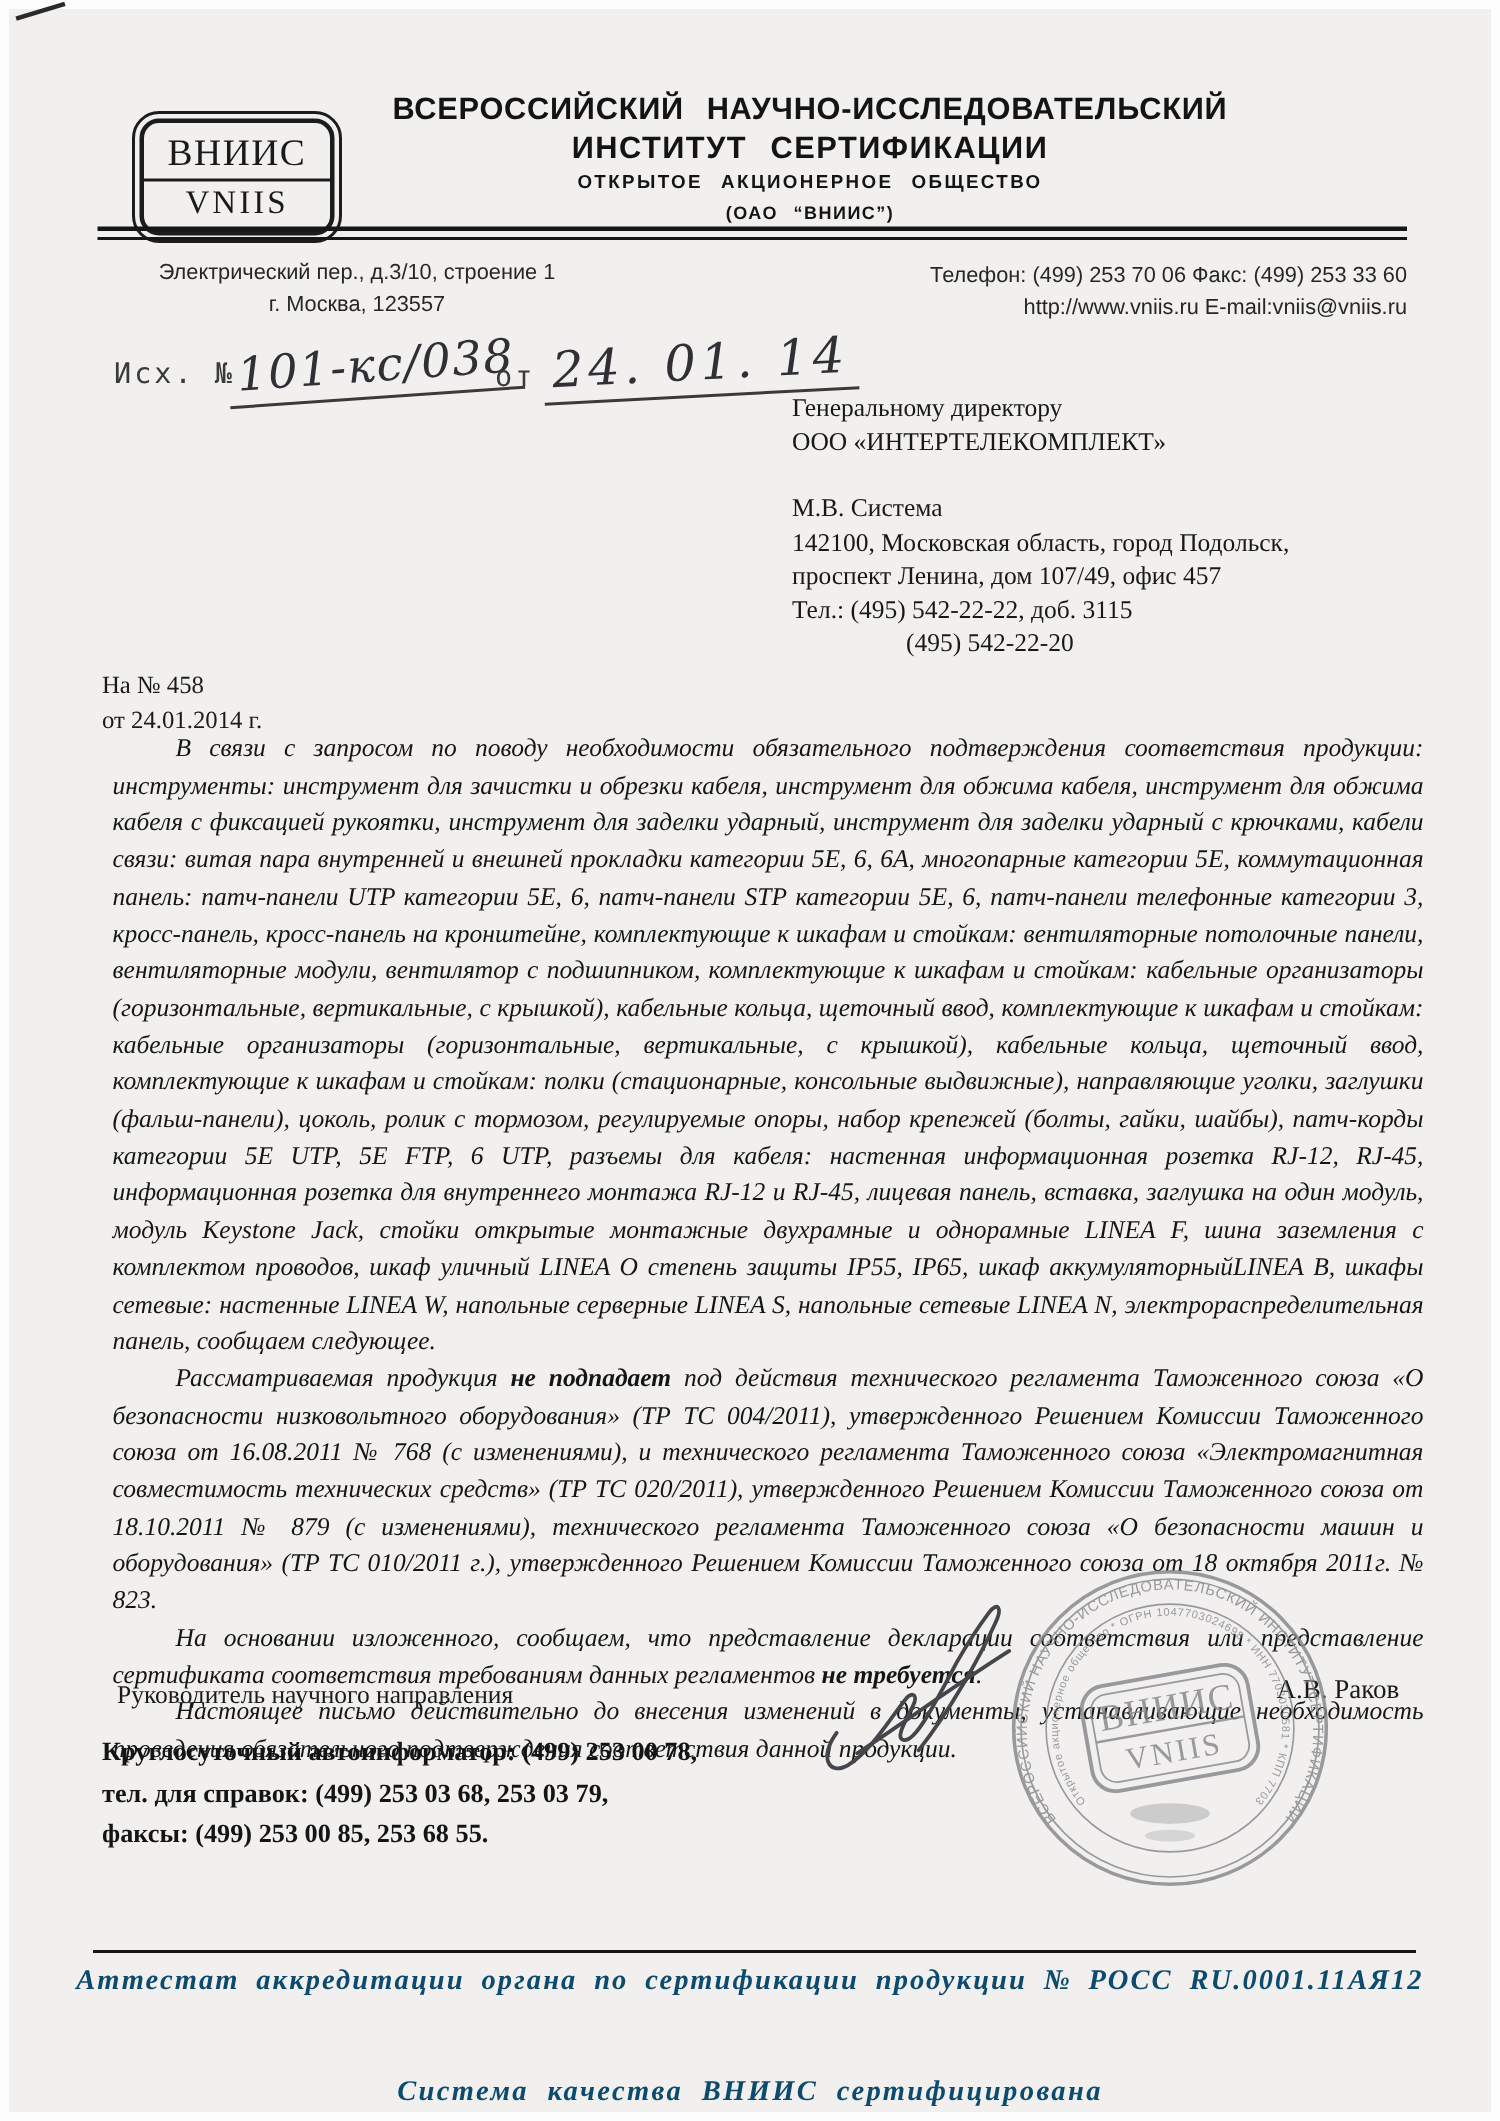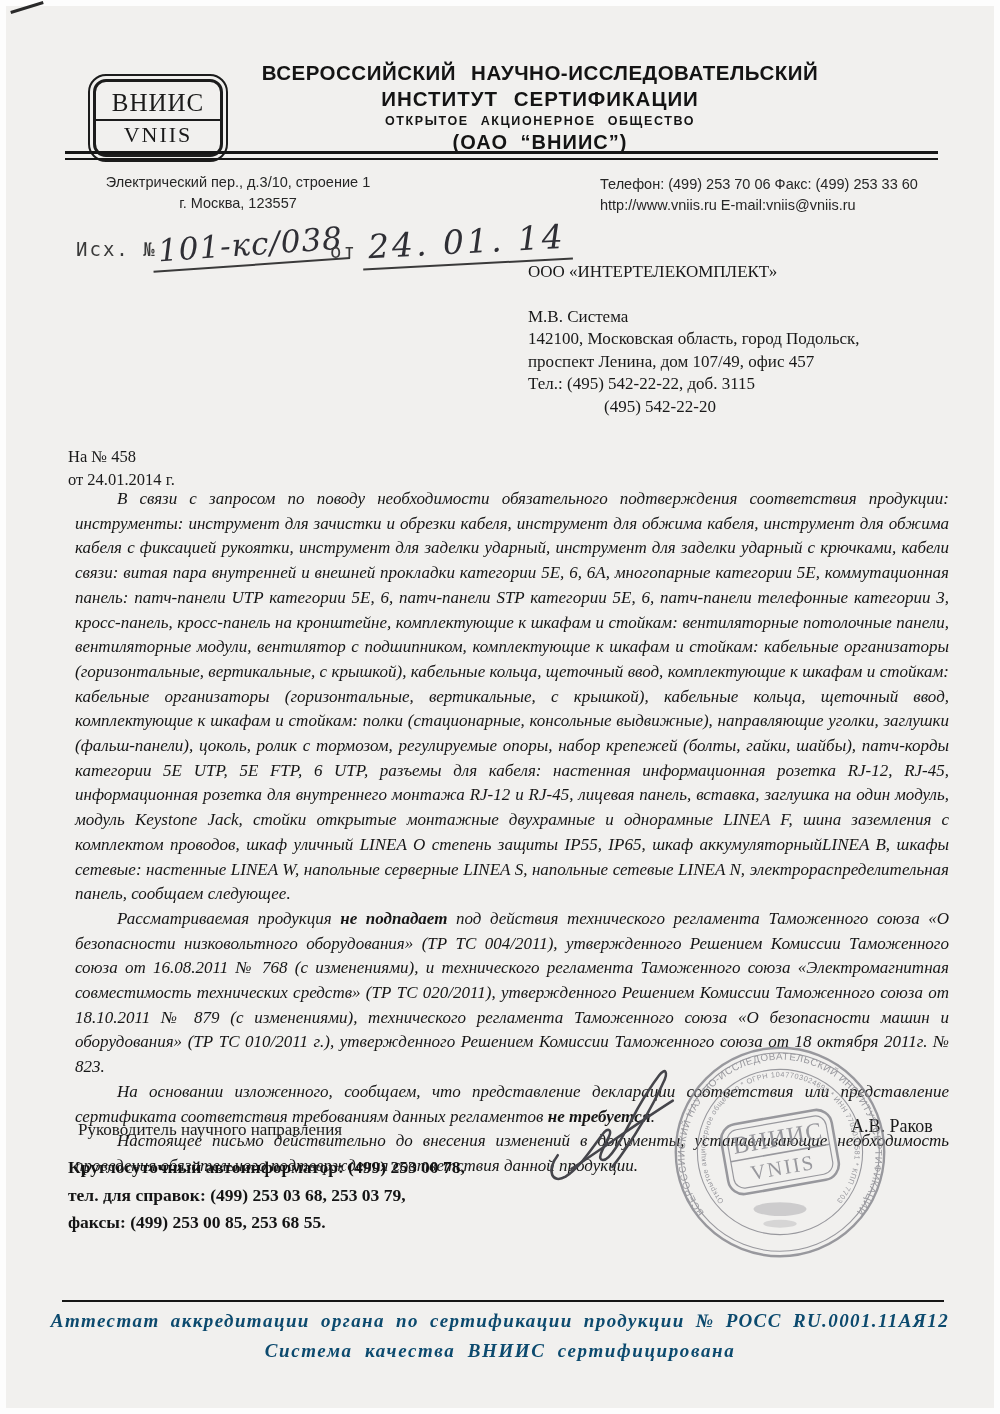--- a/index.html
+++ b/index.html
@@ -15,25 +15,25 @@
   
   .logo{left:88px;top:74px;width:130px;height:78px;border:2px solid #1c1c1c;border-radius:18px;padding:3px;background:transparent;}
   .logo-inner{border:3px solid #1c1c1c;border-radius:13px;height:100%;box-sizing:border-box;display:flex;flex-direction:column;align-items:stretch;justify-content:center;text-align:center;}
   .logo-top{font-size:25px;letter-spacing:1px;padding:1px 0 2px 0;}
   .logo-bottom{font-size:22px;letter-spacing:2px;border-top:2.5px solid #1c1c1c;padding-top:1px;}
   
   .htitle{left:215px;top:60px;width:650px;text-align:center;font-family:"Liberation Sans",sans-serif;font-weight:bold;color:#141414;}
   .ht1{font-size:20.5px;letter-spacing:.5px;word-spacing:9px;line-height:26px;}
   .ht2{font-size:20.5px;letter-spacing:1px;word-spacing:9px;line-height:25px;}
   .ht3{font-size:12.5px;letter-spacing:1.6px;word-spacing:7px;line-height:17px;margin-top:2px;}
-  .ht4{font-size:20px;letter-spacing:1px;word-spacing:6px;line-height:22px;margin-top:1px;}
+  .ht4{font-size:12px;letter-spacing:1px;word-spacing:6px;line-height:22px;margin-top:1px;}
   .rule-top{left:65px;top:151px;width:873px;height:4px;border-top:3px solid #161616;border-bottom:2px solid #161616;}
   
   .addr-left{left:88px;top:172px;width:300px;text-align:center;font-family:"Liberation Sans",sans-serif;font-size:14.5px;line-height:21px;color:#262626;}
-  .addr-right{left:600px;top:174px;width:338px;font-family:"Liberation Sans",sans-serif;font-size:14.5px;line-height:21px;color:#262626;}
+  .addr-right{left:600px;top:174px;width:338px;text-align:right;font-family:"Liberation Sans",sans-serif;font-size:14.5px;line-height:21px;color:#262626;}
   
   .mono-label{font-family:"DejaVu Sans Mono",monospace;font-size:19px;color:#3a3a3a;letter-spacing:2px;}
   .hand{font-family:"DejaVu Serif",serif;font-style:italic;color:#2f2f35;display:inline-block;border-bottom:2px solid #3a3a3a;padding:0 6px 2px 6px;}
   .hand-num{left:152px;top:226px;font-size:31px;transform:rotate(-4deg);letter-spacing:1px;}
   .hand-date{left:362px;top:222px;font-size:33px;transform:rotate(-3deg);letter-spacing:3px;}
   .lbl-isx{left:76px;top:238px;}
   .lbl-ot{left:330px;top:240px;}
   
   .addressee{left:528px;top:261px;width:410px;font-size:17px;line-height:22.5px;color:#181818;}
   .addressee .gap1{margin-top:22px;}
@@ -52,21 +52,21 @@
   .sig-svg path{stroke:#45454b;stroke-width:2.6;fill:none;stroke-linecap:round;}
   
   .contacts{left:68px;top:1154px;font-size:17.5px;font-weight:bold;line-height:27.5px;color:#141414;}
   
   .stamp{left:662px;top:1034px;width:236px;height:236px;color:#85858c;opacity:.82;}
   .stamp text{fill:currentColor;}
   
   .rule-bottom{left:62px;top:1300px;width:882px;height:0;border-top:2.5px solid #161616;}
   .footer-line{left:0;width:1000px;text-align:center;font-weight:bold;font-style:italic;color:#0c4a6e;}
   .f1{top:1310px;font-size:19px;letter-spacing:1.4px;word-spacing:5px;}
-  .f2{top:1340px;font-size:19px;letter-spacing:1.6px;word-spacing:6px;}
+  .f2{top:1384px;font-size:19px;letter-spacing:1.6px;word-spacing:6px;}
 </style>
 </head>
 <body>
 
 <div class="scan">
 
   <div class="abs artifact"></div>
 
   <div class="abs logo">
     <div class="logo-inner">
@@ -92,20 +92,21 @@
     <div>Телефон: (499) 253 70 06  Факс: (499) 253 33 60</div>
     <div>http://www.vniis.ru  E-mail:vniis@vniis.ru</div>
   </div>
 
   <span class="abs mono-label lbl-isx">Исх. №</span>
   <span class="abs hand hand-num">101-кс/038</span>
   <span class="abs mono-label lbl-ot">от</span>
   <span class="abs hand hand-date">24. 01. 14</span>
 
   <div class="abs addressee">
+    <div>Генеральному директору</div>
     <div>ООО «ИНТЕРТЕЛЕКОМПЛЕКТ»</div>
     <div class="gap1">М.В. Система</div>
     <div class="gap2">142100, Московская область, город Подольск,</div>
     <div>проспект Ленина, дом 107/49, офис 457</div>
     <div>Тел.: (495) 542-22-22, доб. 3115</div>
     <div class="indent">(495) 542-22-20</div>
   </div>
 
   <div class="abs replyref">
     <div>На № 458</div>

